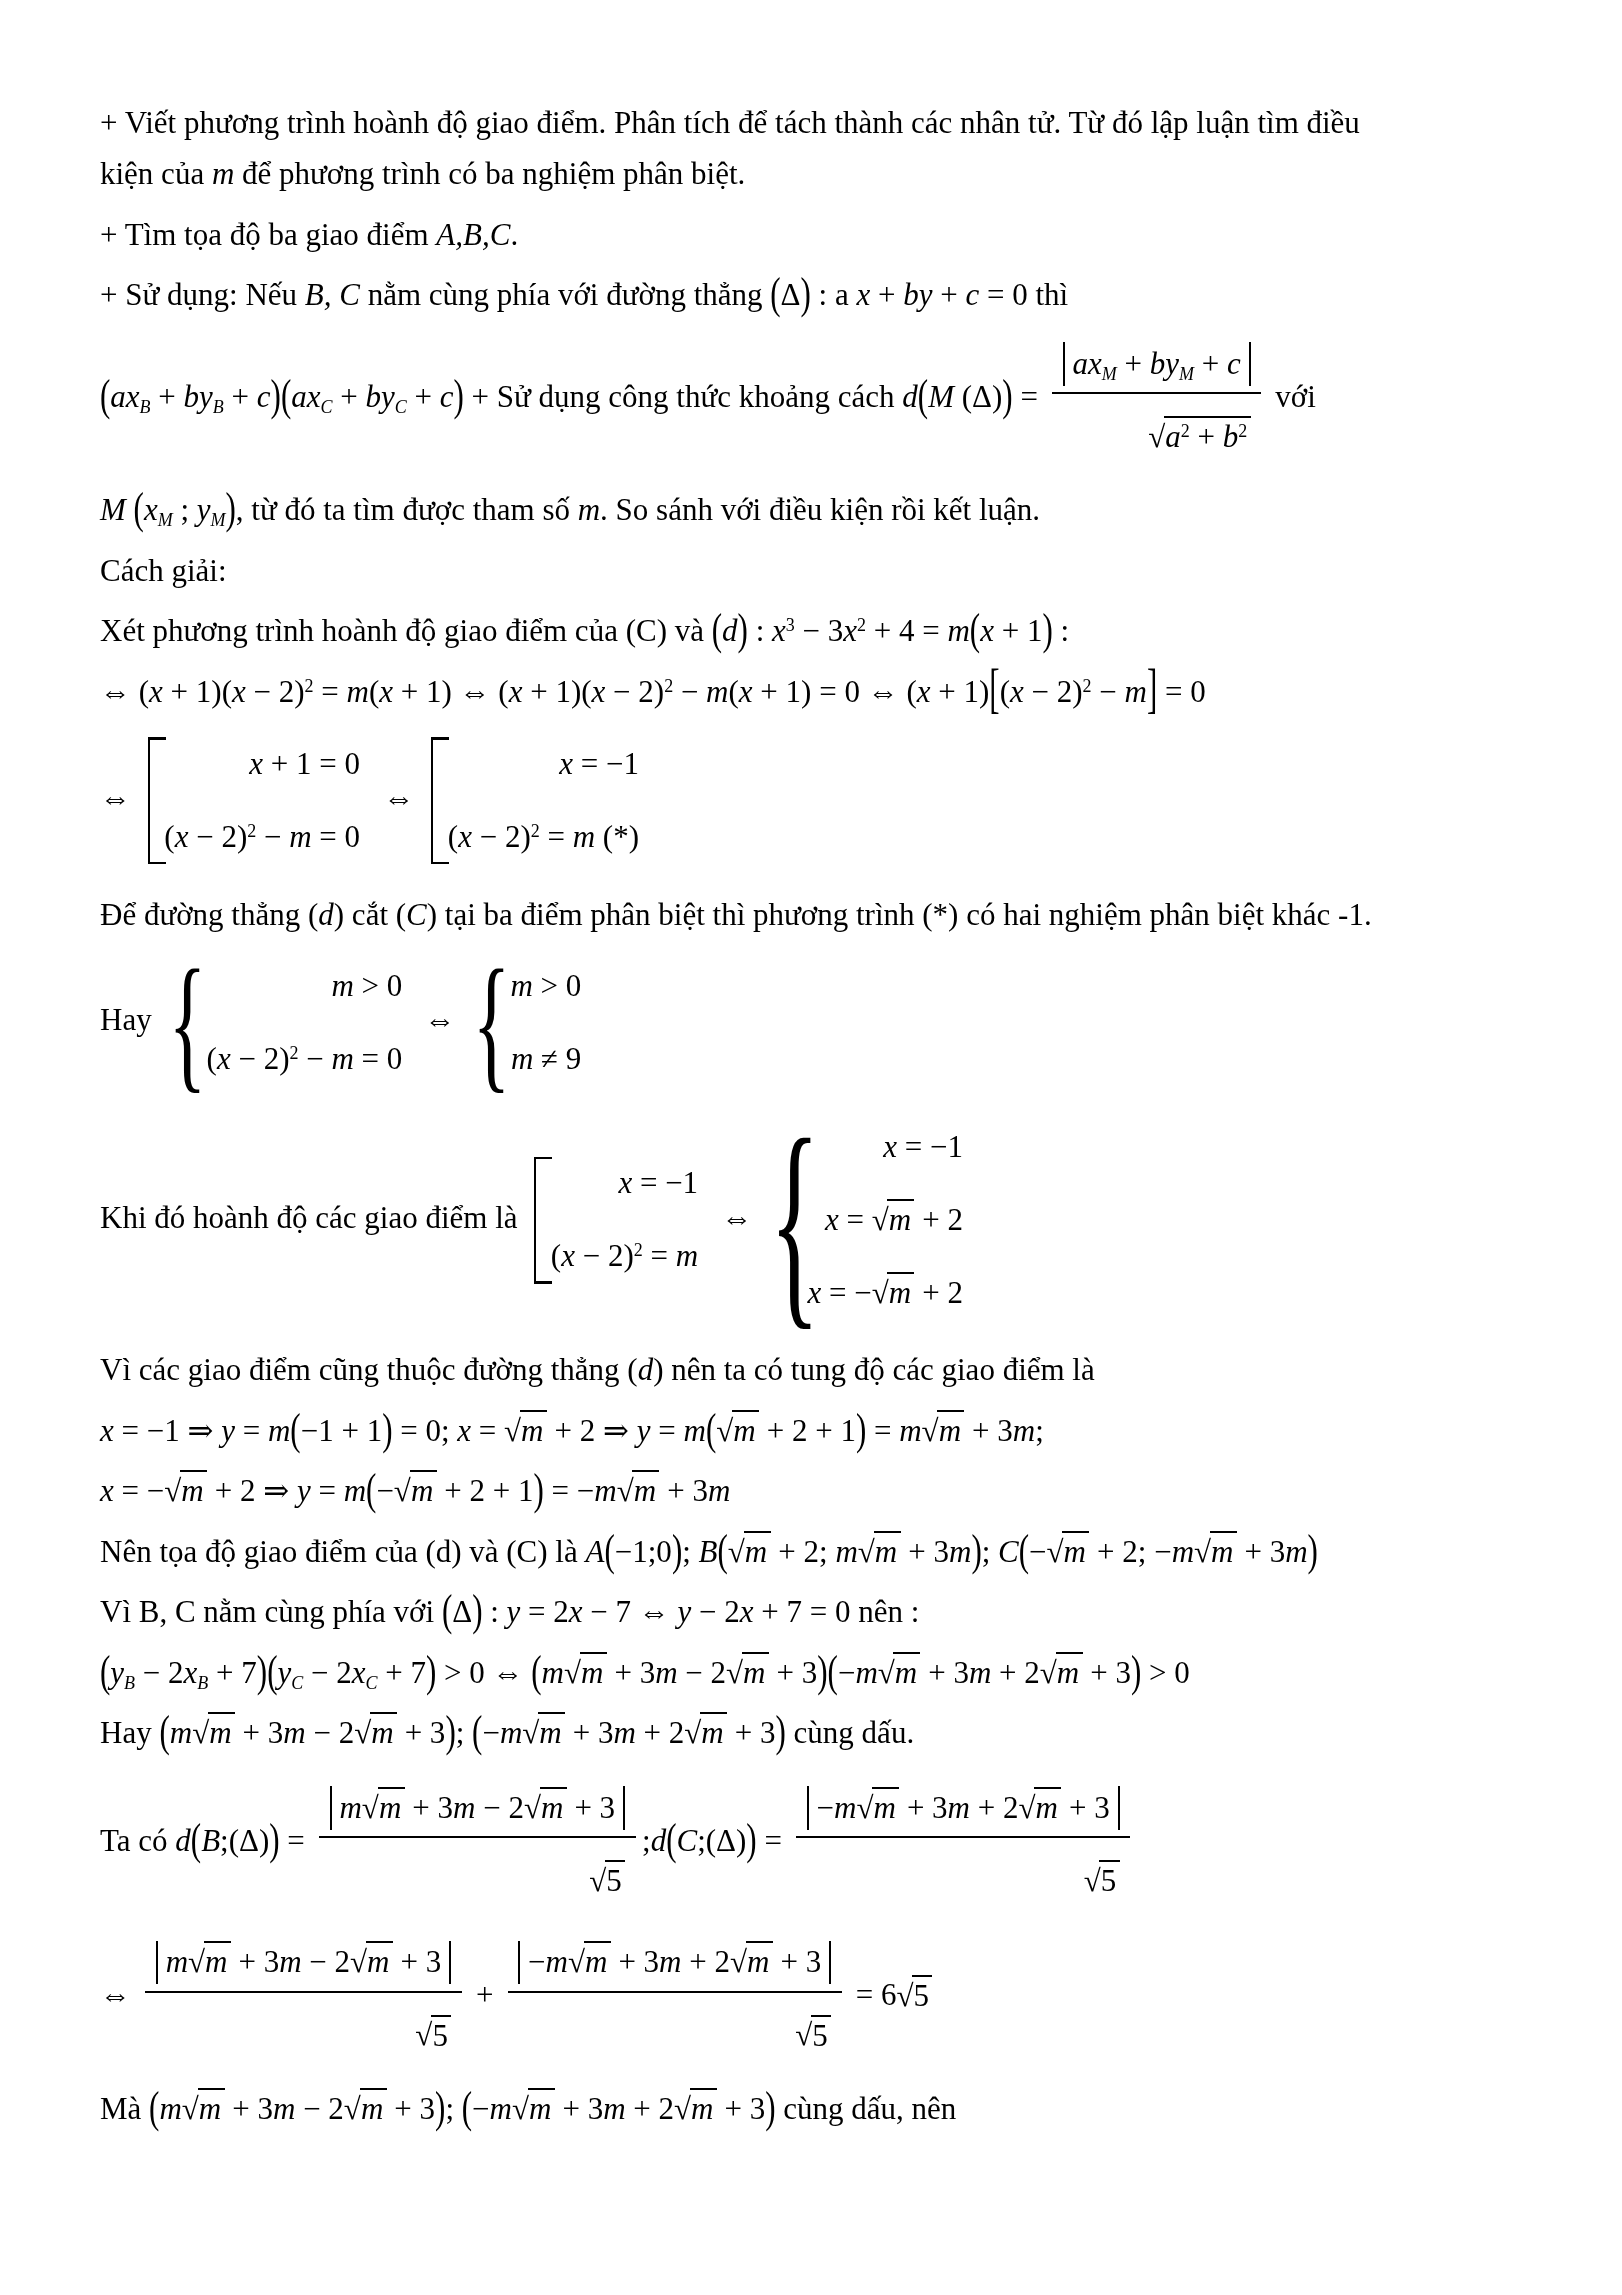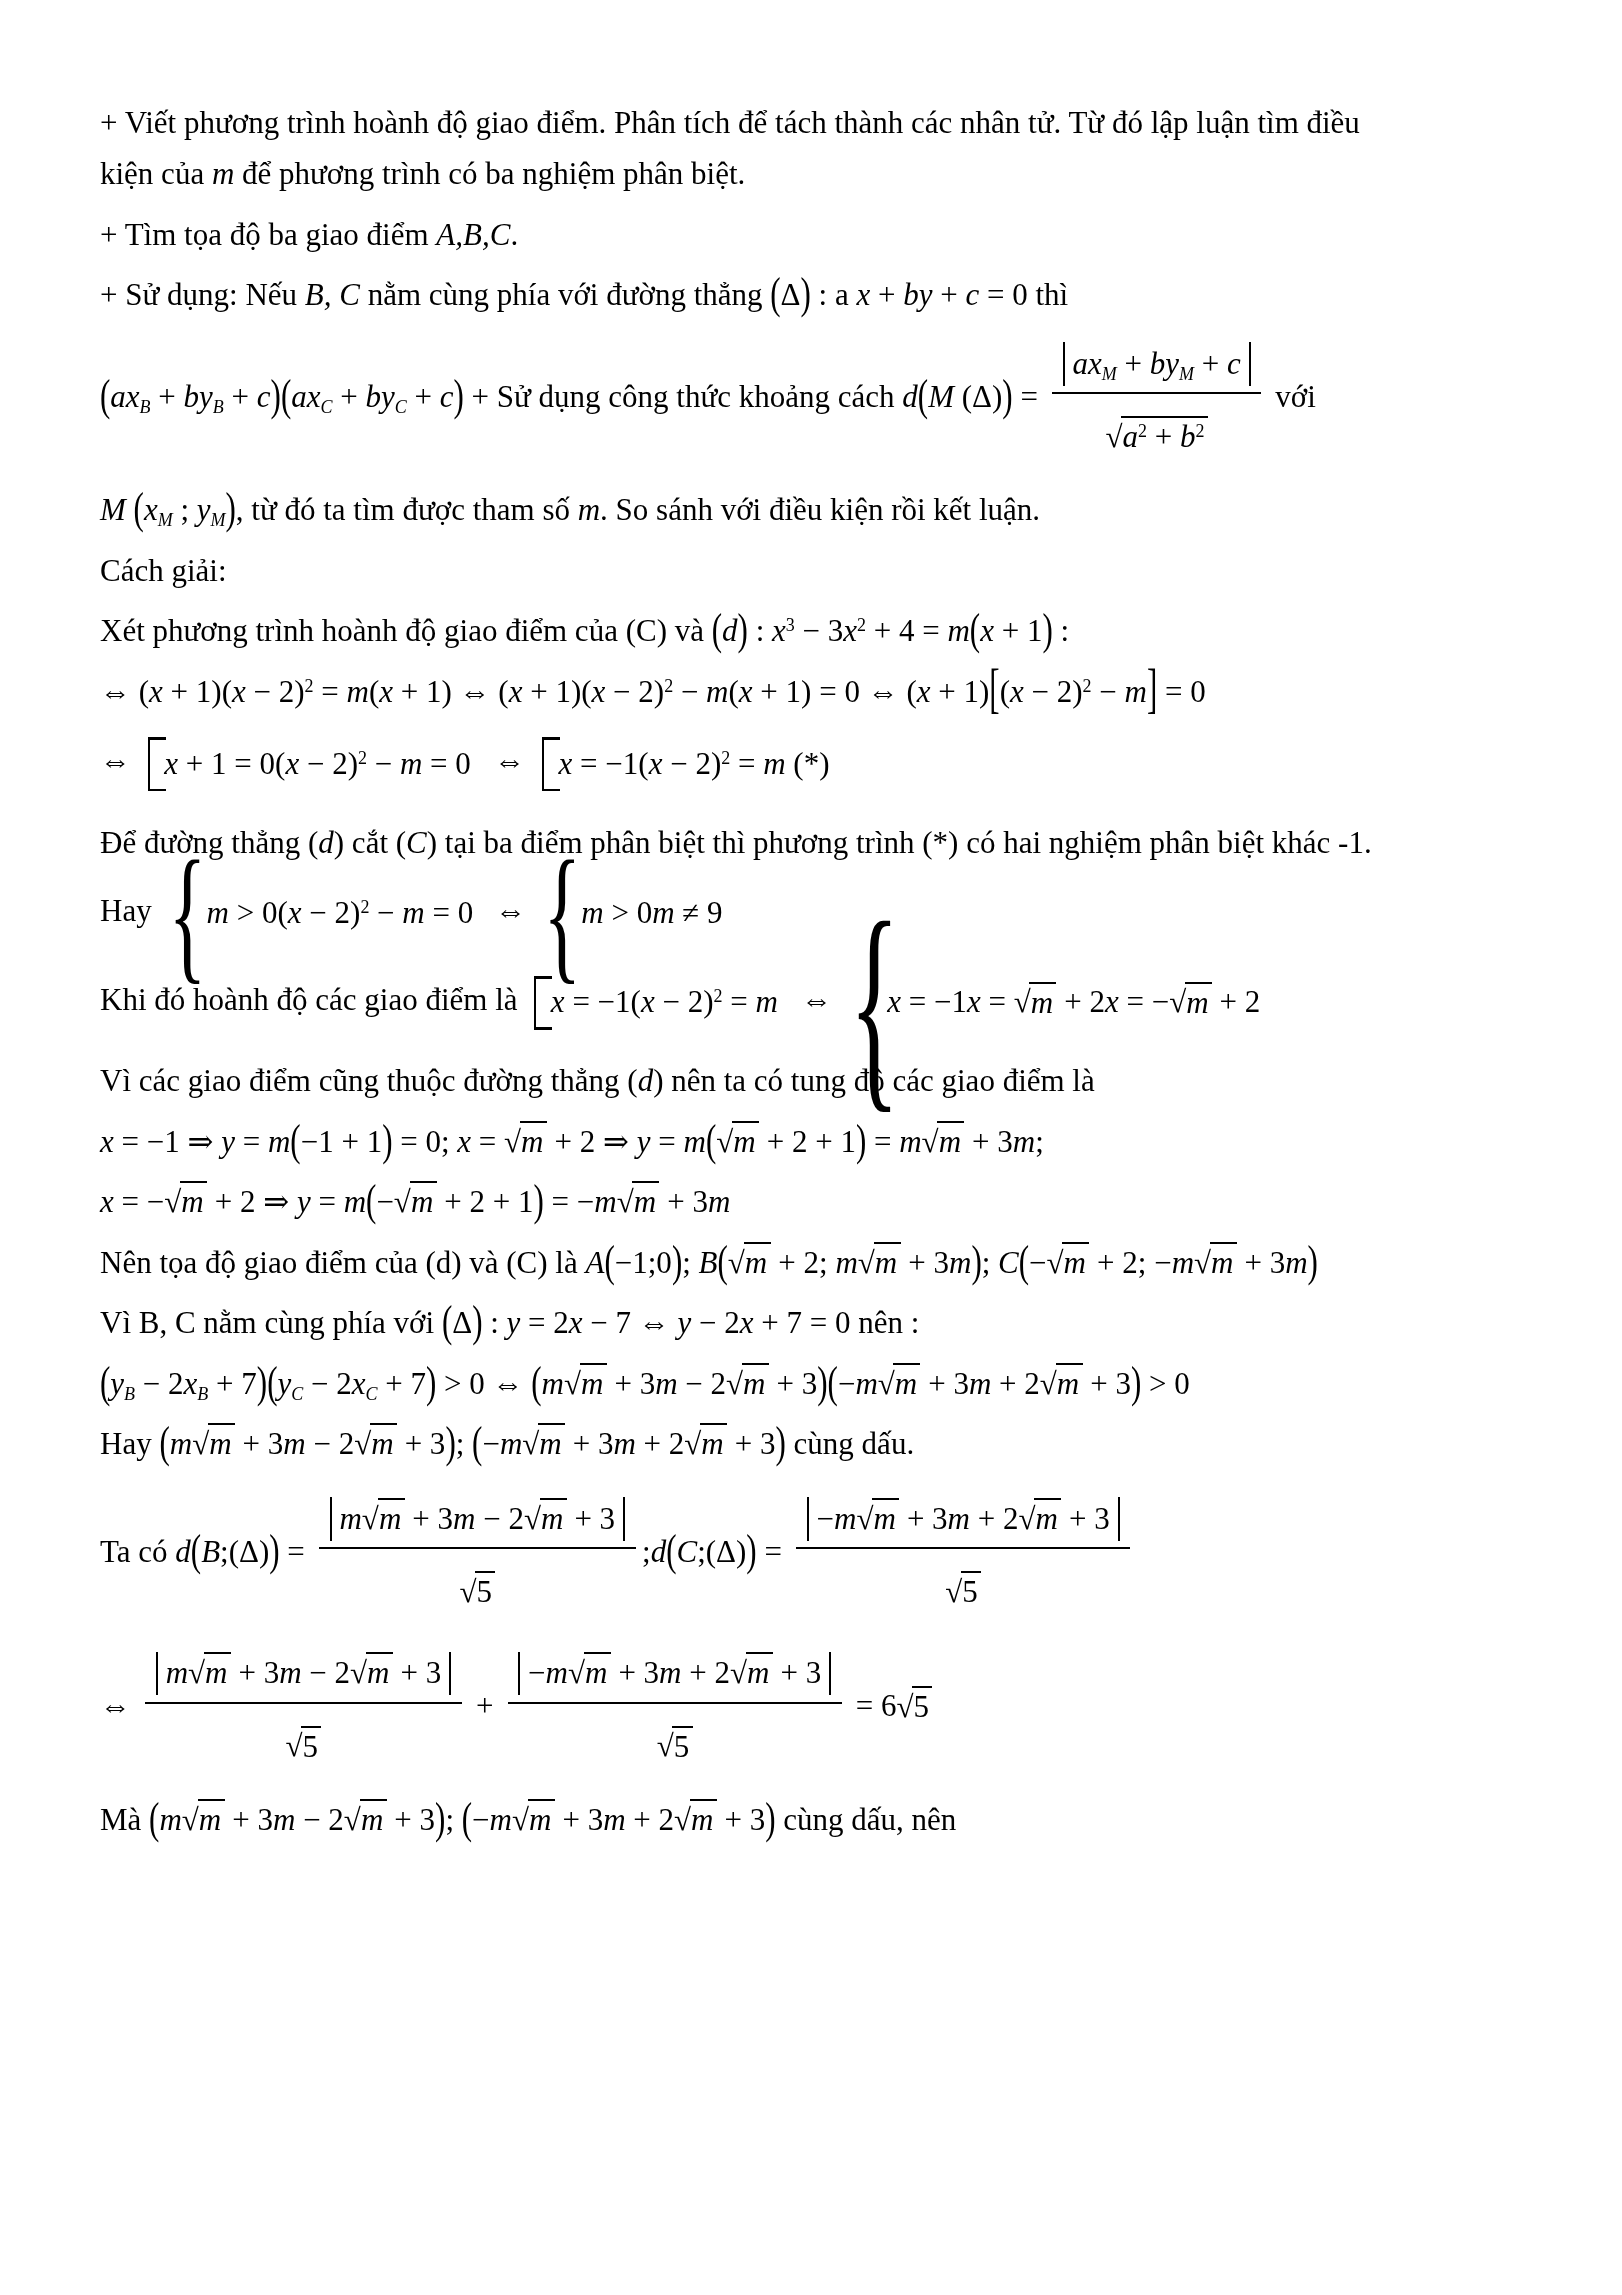--- a/index.html
+++ b/index.html
@@ -11,30 +11,30 @@
   }
   .page{padding:103px 97px 0 100px;}
   .line{margin:0 0 19.6px 0;line-height:1.32;}
   .mb-s{margin-bottom:10.5px;}
   .mb-l{margin-bottom:26px;}
   .bold{font-weight:normal;}
   sub,sup{font-size:58%;line-height:0;}
   sub{vertical-align:-0.32em;}
   sup{vertical-align:0.55em;}
   
-  .frac{display:inline-block;vertical-align:middle;text-align:center;margin:3.9px 6.5px;}
+  .frac{display:inline-block;vertical-align:middle;text-align:right;margin:3.9px 6.5px;}
   .frac .num{display:block;border-bottom:2.6px solid #000;padding:2.6px 10.5px 6.5px;}
   .frac .den{display:block;padding:6.5px 10.5px 2.6px;margin-top:16px;}
   
   .abs{display:inline-block;border-left:2px solid #000;border-right:2px solid #000;padding:1.3px 7.9px;}
   
   .sqrt{white-space:nowrap;}
   .sqrt .rd{border-top:2px solid #000;padding:0.7px 3.3px 0 1.3px;margin-left:-1.3px;}
   
-  .cases{display:inline-flex;row-gap:20px;vertical-align:middle;
+  .cases{display:inline-flex;flex-direction:column;row-gap:32px;vertical-align:middle;
          text-align:right;position:relative;margin:5.2px 9.2px;}
   .cases>span{display:block;}
   .sqb{border-left:2.6px solid #000;padding:6.5px 6.5px 6.5px 14.4px;}
   .sqb::before,.sqb::after{content:'';position:absolute;left:0;width:15.7px;height:2.6px;background:#000;}
   .sqb::before{top:0;}
   .sqb::after{bottom:0;}
   .cbr{padding:5.2px 5.2px 5.2px 38px;}
   .cbr::before{content:'{';position:absolute;left:0;top:50%;
                transform:translateY(-50%) scaleY(1.9);font-size:79px;line-height:1;}
   .cbr.rows3::before{font-size:105px;transform:translateY(-50%) scaleY(2.2);}

